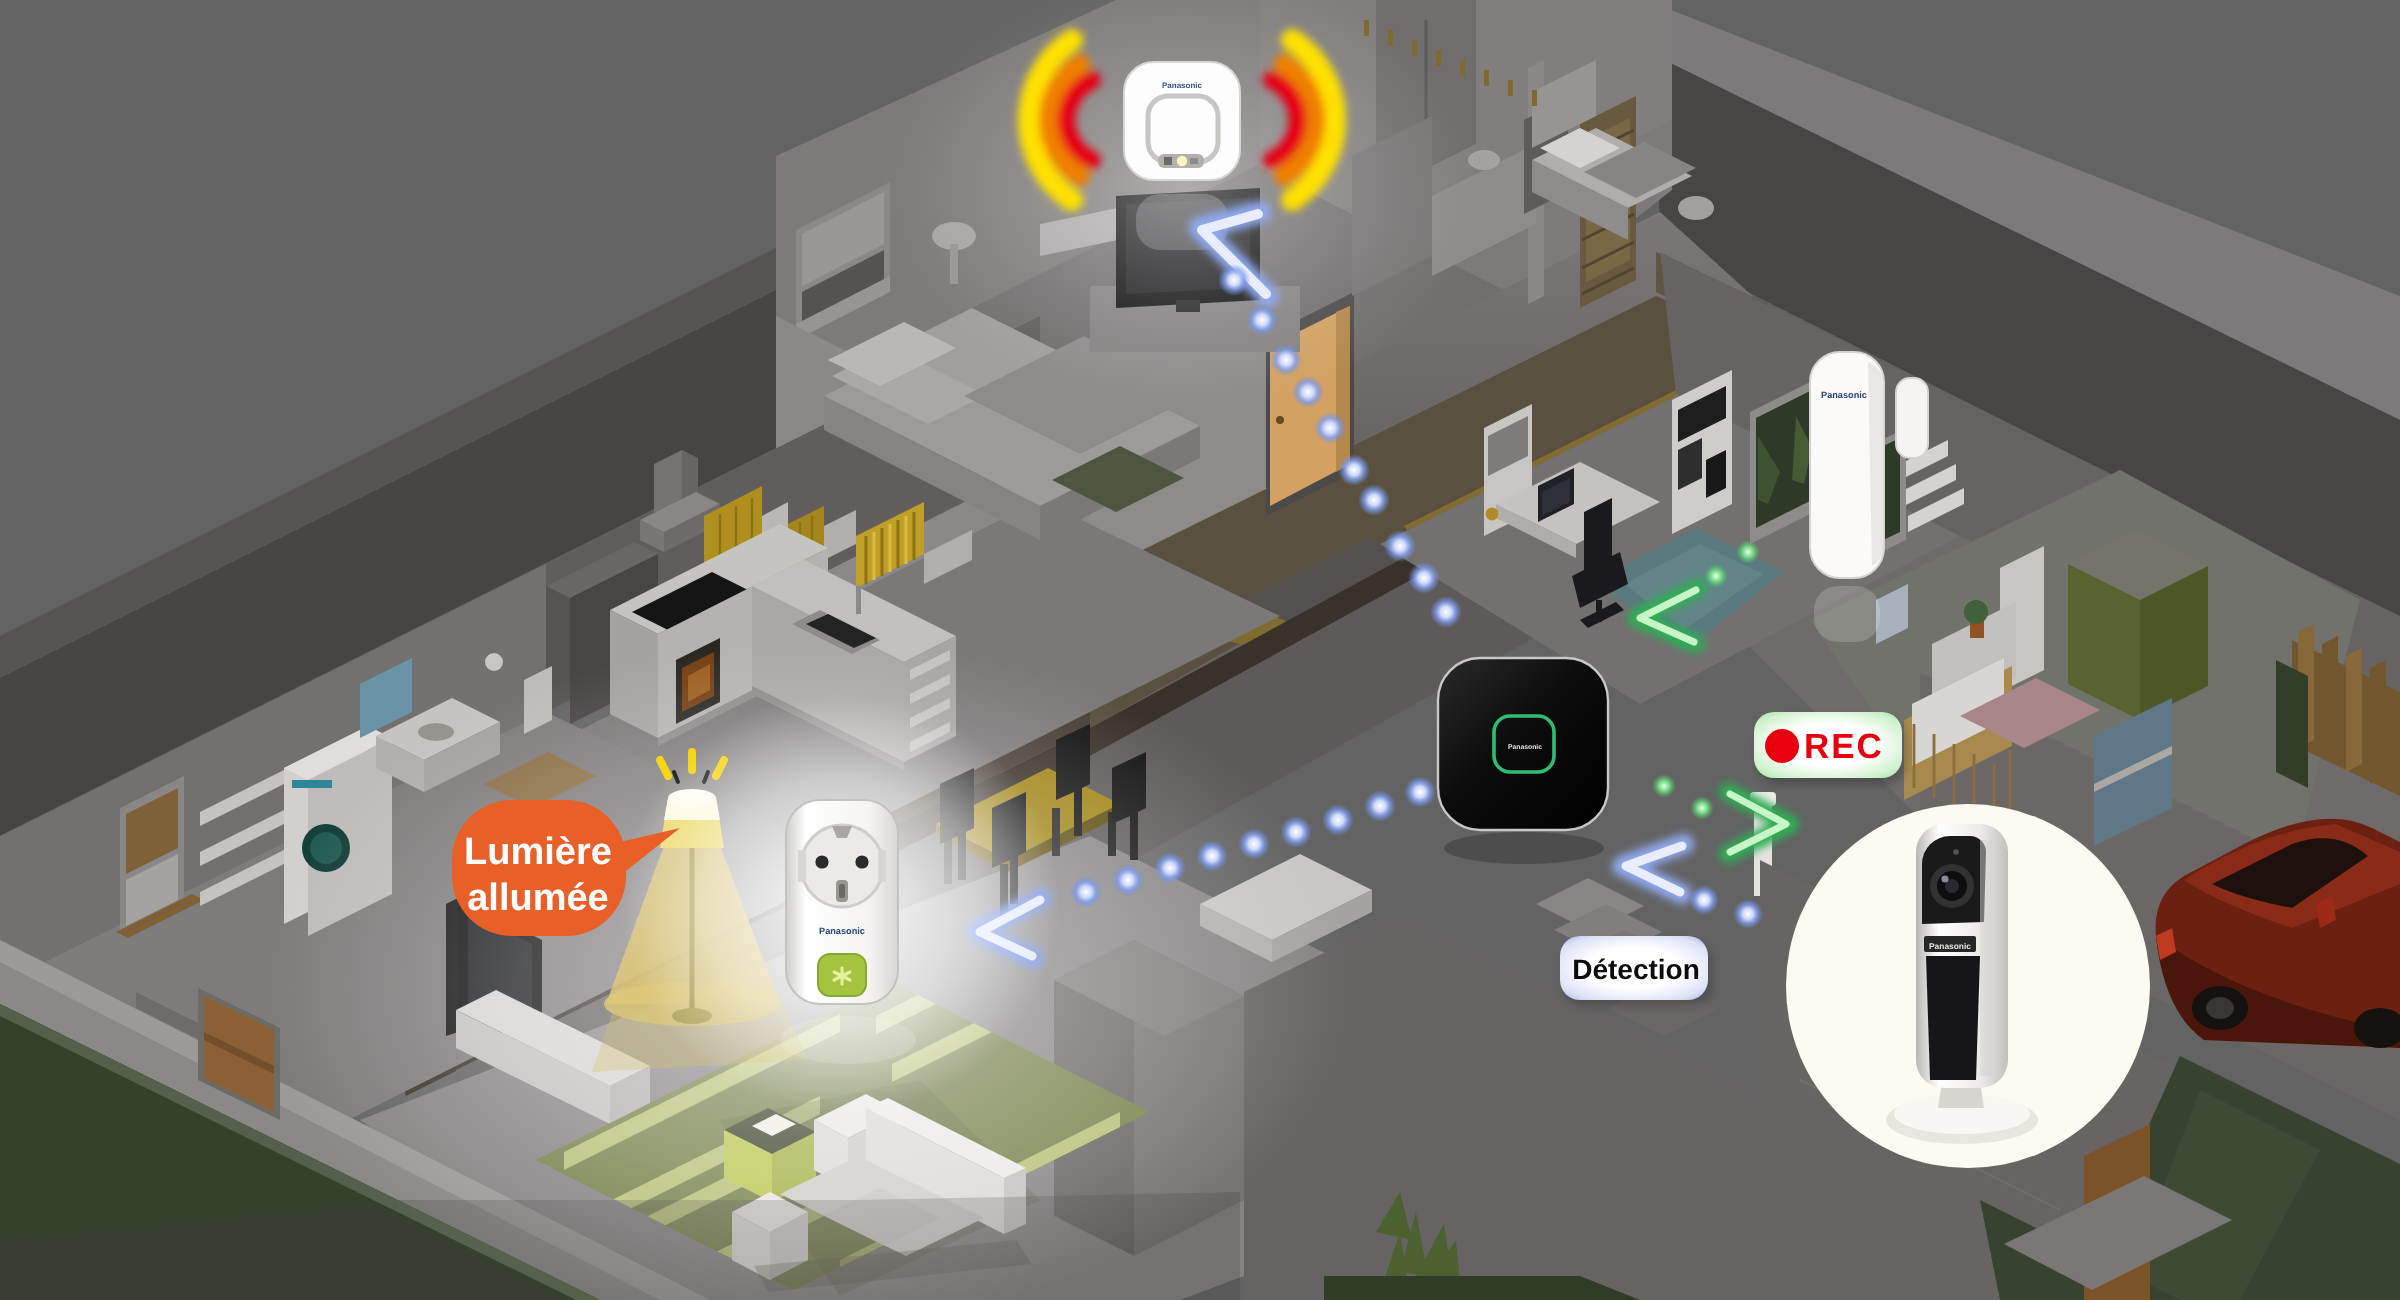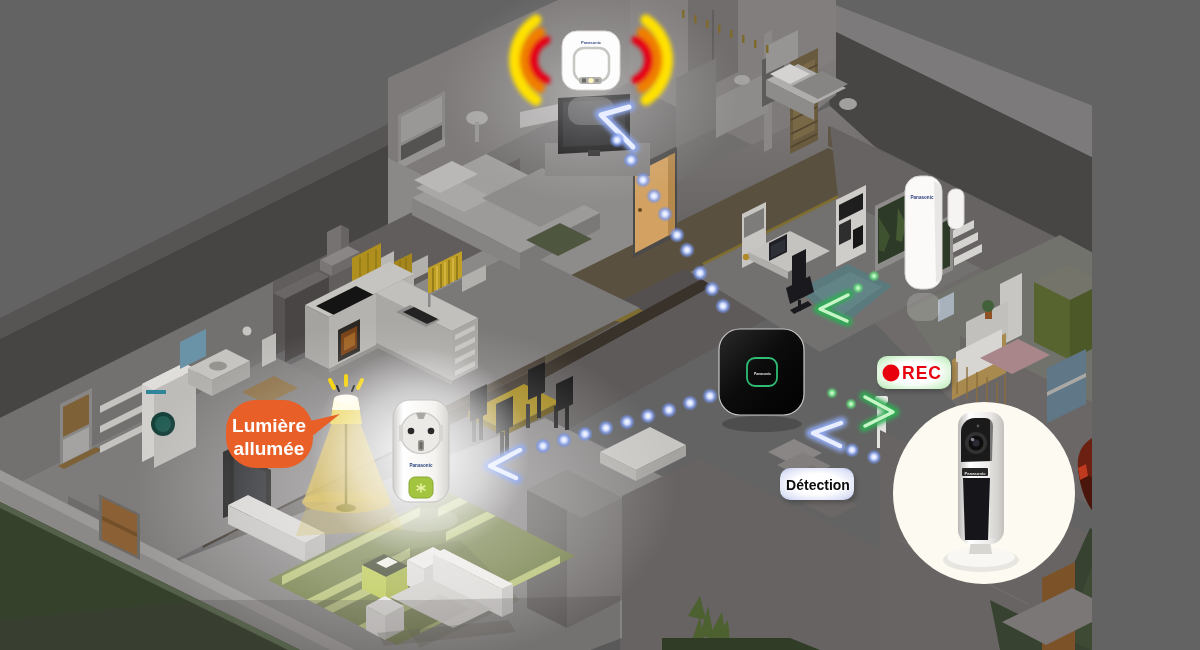--- a/index.html
+++ b/index.html
@@ -1,16 +1,16 @@
 <!DOCTYPE html>
 <html><head>
 <meta charset="utf-8">
 <style>
   html,body{margin:0;padding:0;background:#636363;}
-  #scene{width:1092px;height:650px;overflow:hidden;position:relative;font-family:"Liberation Sans",sans-serif;}
+  #scene{width:1200px;height:650px;overflow:hidden;position:relative;font-family:"Liberation Sans",sans-serif;}
   svg{display:block;}
 </style>
 </head>
 <body>
 <div id="scene">
 <svg width="1200" height="650" viewBox="0 0 1200 650" xmlns="http://www.w3.org/2000/svg">
 <defs>
   <radialGradient id="dotB">
     <stop offset="0%" stop-color="#ffffff"></stop>
     <stop offset="35%" stop-color="#cdd9fb"></stop>

